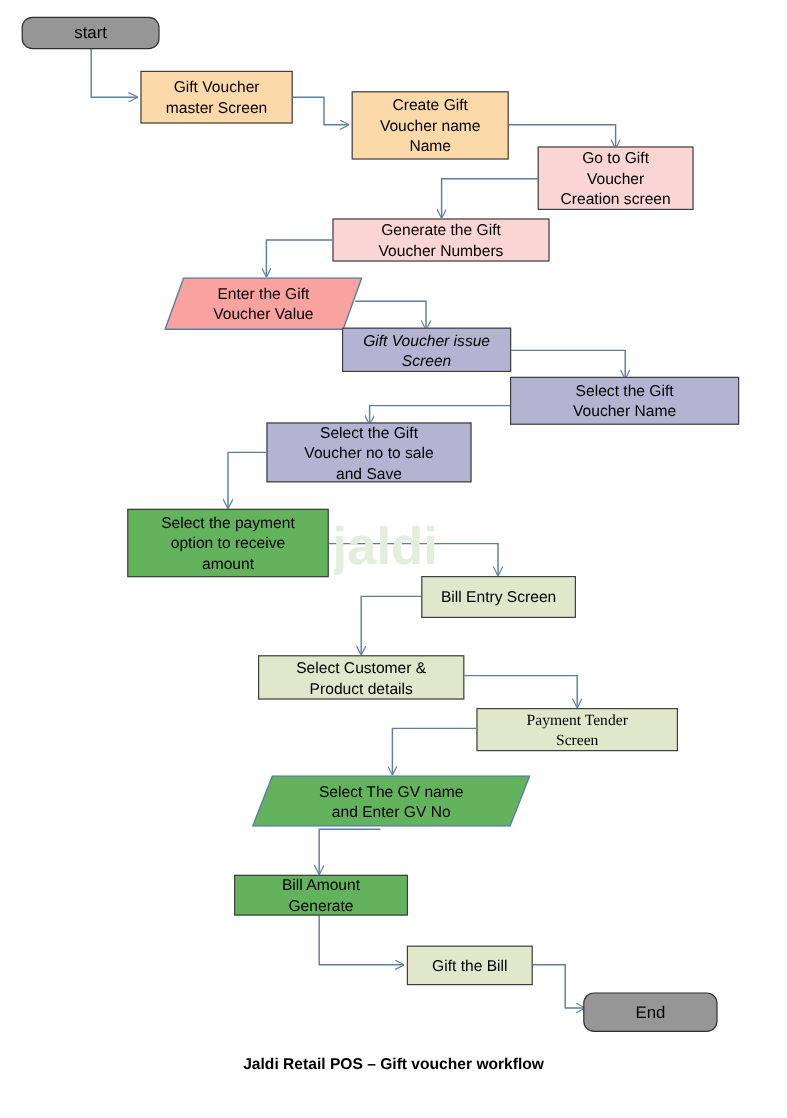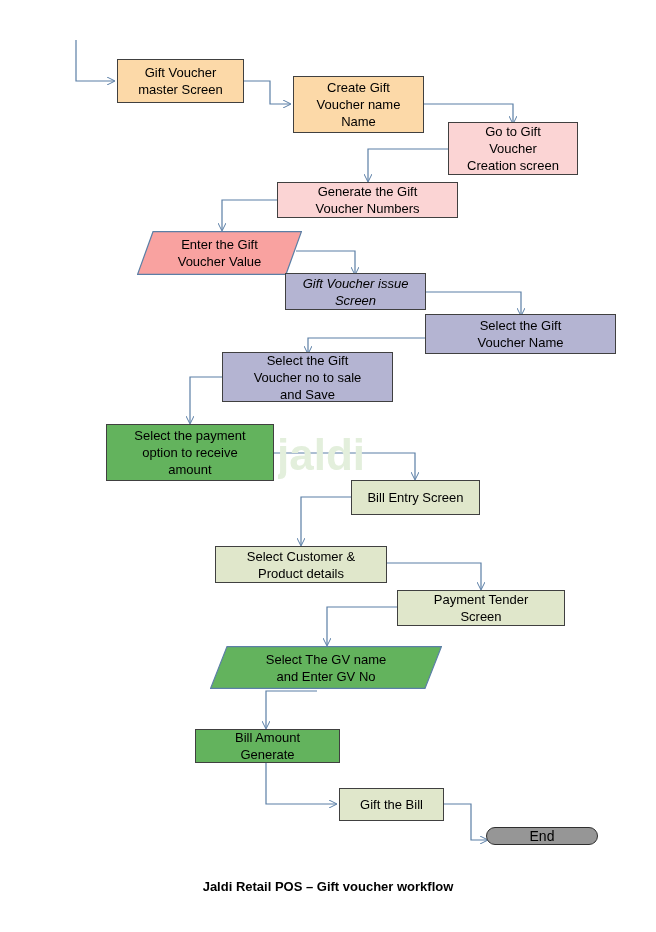--- a/index.html
+++ b/index.html
@@ -149,20 +149,23 @@
       <path d="M266,762 L266,804 L336,804"></path>
 
       <path d="M444,804 L471,804 L471,840 L487,840"></path>
     </g>
   </svg>
 
   <svg id="watermark" viewBox="0 0 86 62" xmlns="http://www.w3.org/2000/svg">
     <text x="43" y="46" text-anchor="middle" font-family="Liberation Sans, sans-serif" font-size="44" font-weight="bold" fill="#e3efdc">jaldi</text>
   </svg>
 
+  <div class="node terminator" style="left:18px;  top:14px;  width:115px; height:27px;">
+    <span class="lbl">start</span>
+  </div>
 
   <div class="node orange" style="left:117px; top:59px;  width:127px; height:44px;">
     <span class="lbl">Gift Voucher
 master Screen</span>
   </div>
 
   <div class="node orange" style="left:293px; top:76px;  width:131px; height:57px;">
     <span class="lbl">Create Gift
 Voucher name
 Name</span>
@@ -211,21 +214,21 @@
 
   <div class="node palegrn" style="left:351px; top:480px; width:129px; height:35px;">
     <span class="lbl">Bill Entry Screen</span>
   </div>
 
   <div class="node palegrn" style="left:215px; top:546px; width:172px; height:37px;">
     <span class="lbl">Select Customer &amp;
 Product details</span>
   </div>
 
-  <div class="node palegrn" style="left:397px; top:590px; width:168px; height:36px;">
+  <div class="node palegrn" style="left:397px; top:590px; width:168px; height:36px;font-family:Liberation Serif, serif;">
     <span class="lbl">Payment Tender
 Screen</span>
   </div>
 
   <div class="para" style="left:210px; top:646px; width:232px; height:43px;justify-content:center;">
     <svg class="shape" viewBox="0 0 232 43" preserveAspectRatio="none" xmlns="http://www.w3.org/2000/svg">
       <polygon points="17,0.6 231.4,0.6 215,42.4 0.6,42.4" fill="#63b35d" stroke="#5b7fa6" stroke-width="1.2"></polygon>
     </svg>
     <span class="lbl">Select The GV name
 and Enter GV No</span>
@@ -233,19 +236,19 @@
 
   <div class="node green" style="left:195px; top:729px; width:145px; height:34px;">
     <span class="lbl">Bill Amount
 Generate</span>
   </div>
 
   <div class="node palegrn" style="left:339px; top:788px; width:105px; height:33px;">
     <span class="lbl">Gift the Bill</span>
   </div>
 
-  <div class="node terminator" style="left:486px; top:827px; width:112px; height:18px;">
+  <div class="node terminator" style="left:486px; top:827px; width:112px; height:33px;">
     <span class="lbl">End</span>
   </div>
 
   <div id="caption">Jaldi Retail POS – Gift voucher workflow</div>
 
 </div>
 
 </body></html>

